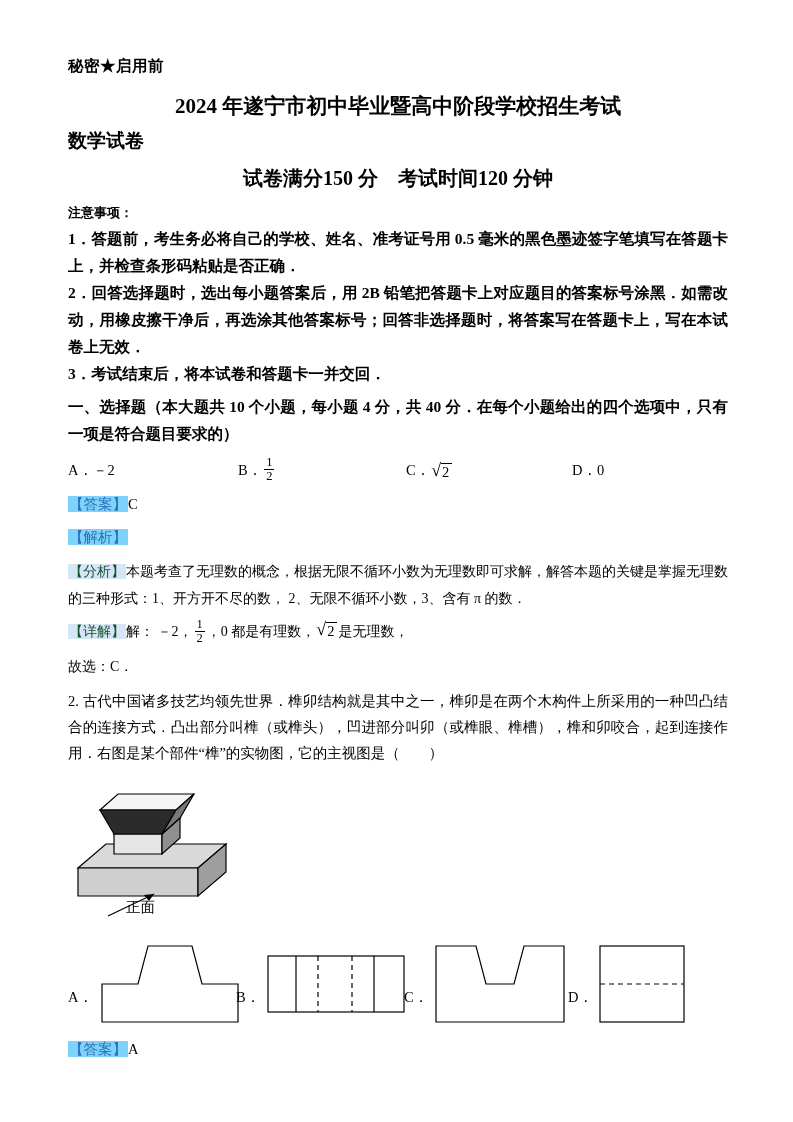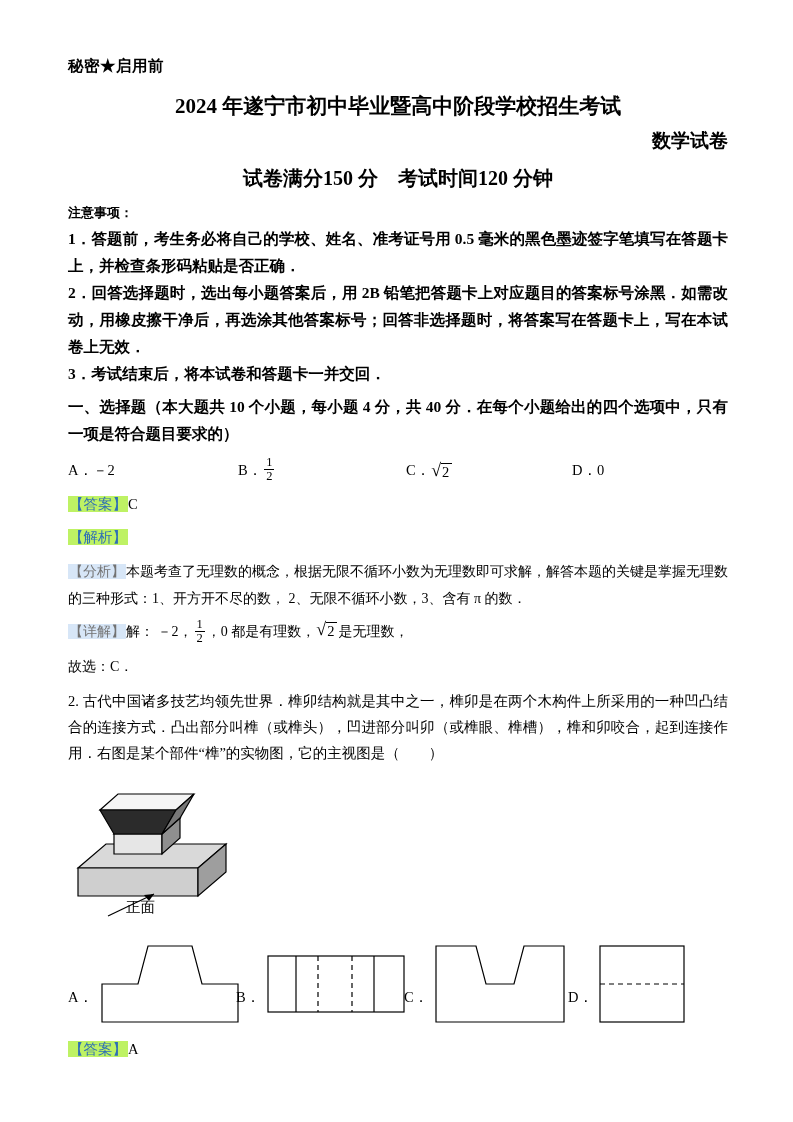--- a/index.html
+++ b/index.html
@@ -34,21 +34,21 @@
     margin-bottom: 14px;
   }
   .doc-title {
     text-align: center;
     font-size: 21px;
     font-weight: bold;
     line-height: 1.5;
     margin: 10px 0 4px 0;
   }
   .doc-subtitle {
-    text-align: right;
+    text-align: left;
     font-size: 19px;
     font-weight: bold;
     line-height: 1.5;
     margin: 4px 0 10px 0;
   }
   .doc-score {
     text-align: center;
     font-size: 20px;
     font-weight: bold;
     margin: 8px 0 12px 0;
@@ -119,33 +119,33 @@
     line-height: 1.05;
     position: relative;
     top: 1px;
   }
   .ans-line {
     font-size: 14.5px;
     line-height: 1.9;
     margin: 6px 0;
   }
   .ans-line .hl {
-    background: #bef264;
+    background: #7dd3fc;
     color: #2f6fb5;
     padding: 0 1px;
   }
   .exp-line {
     font-size: 14px;
     line-height: 1.95;
     margin: 6px 0;
     text-align: justify;
   }
   .exp-line .hl {
     background: #d7e6f7;
-    color: #737373;
+    color: #14532d;
     padding: 0 1px;
   }
   .figure-area {
     position: relative;
     margin: 10px 0 4px 0;
     height: 160px;
   }
   .options-figs {
     position: relative;
     height: 90px;

